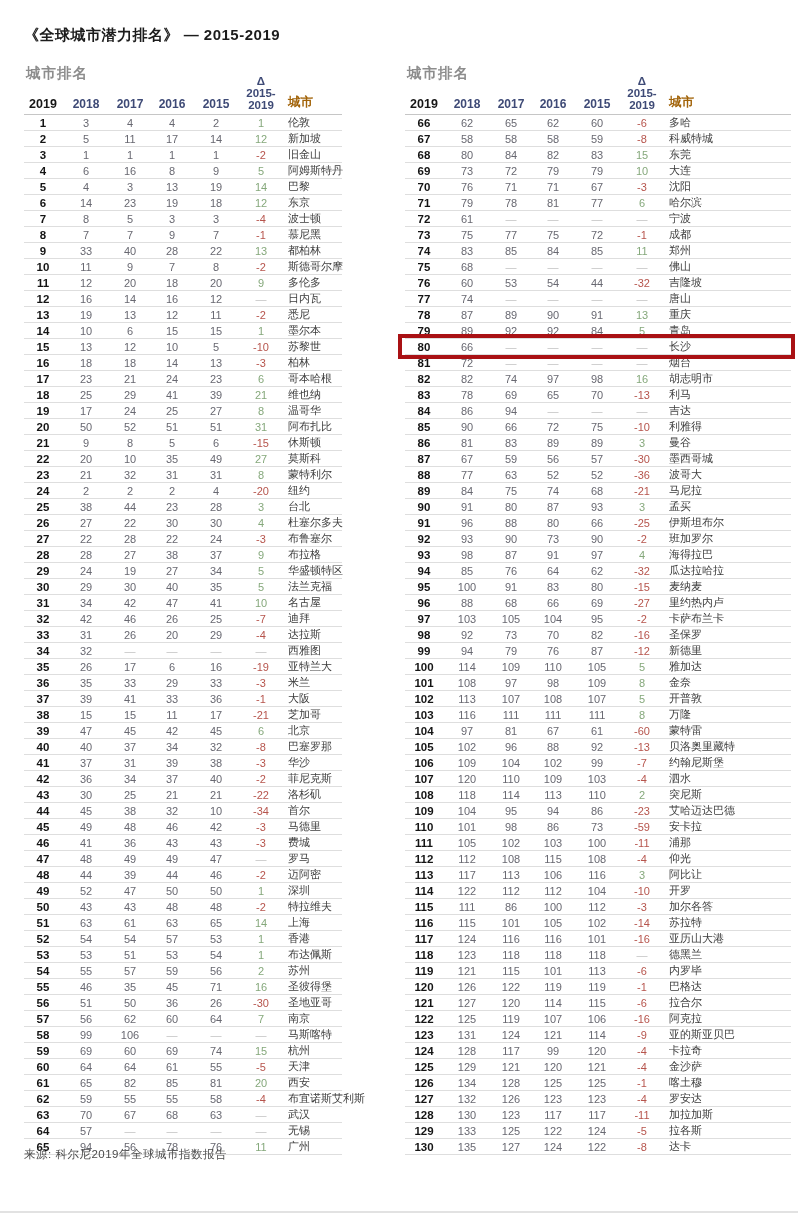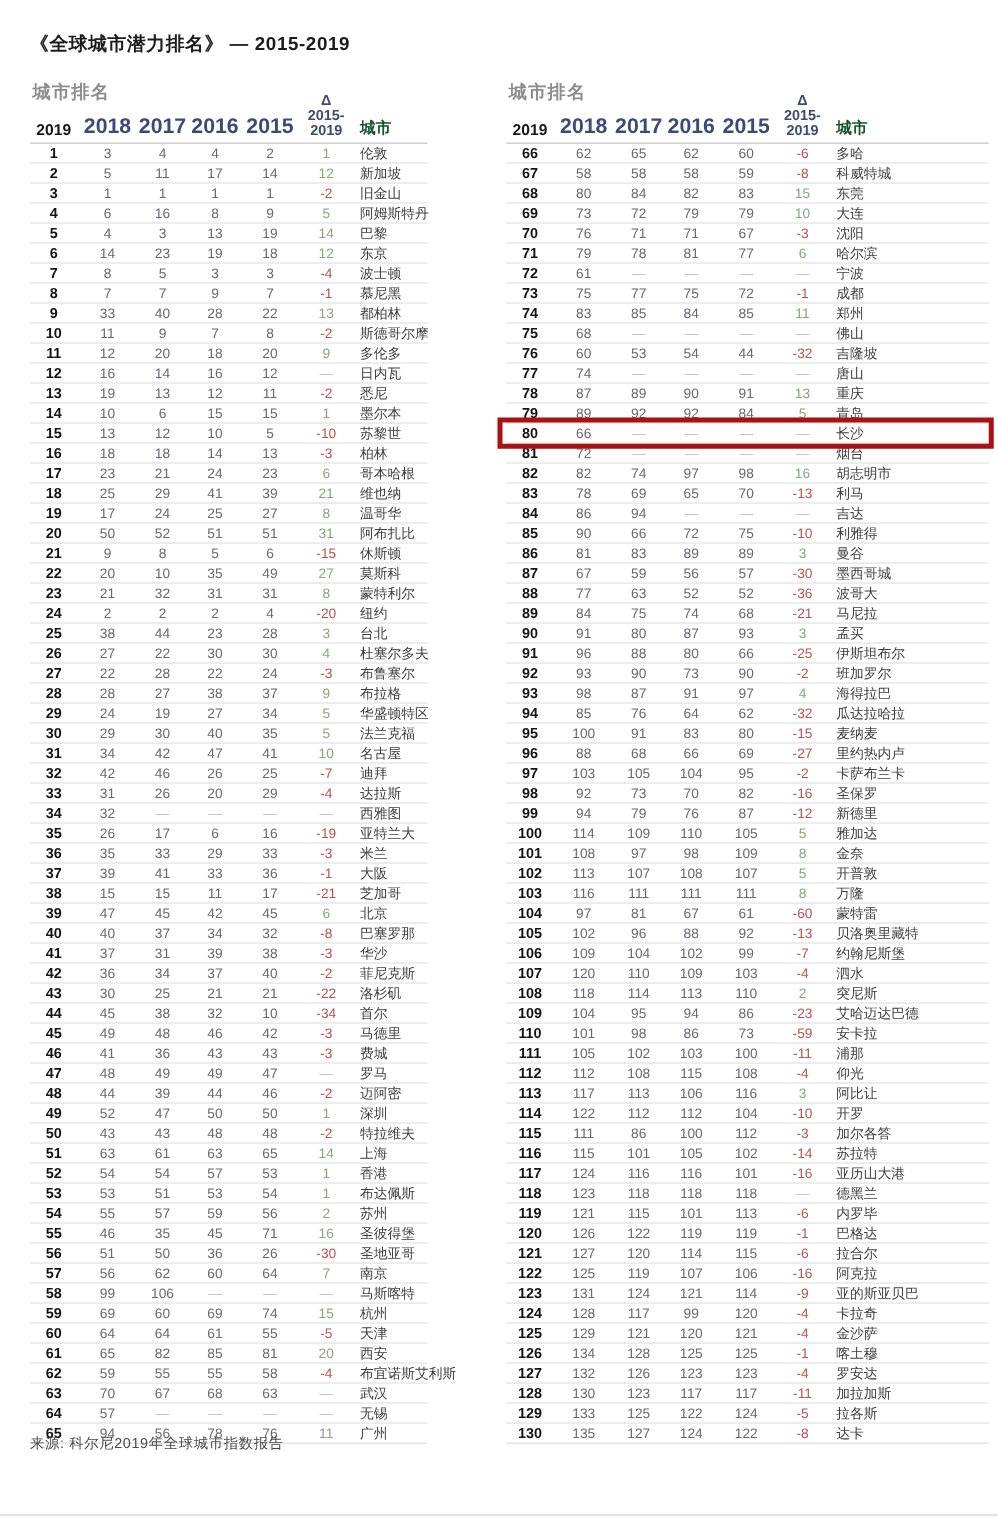--- a/index.html
+++ b/index.html
@@ -20,23 +20,23 @@
   .table-header { position:relative; height:53px; border-bottom:1px solid #c6c6c6; }
   .section-title {
     position:absolute; top:2px; left:2px;
     font-size:14.5px; font-weight:bold; color:#8d8d8d; letter-spacing:1px;text-align:right;
   }
   .cols-grid {
     position:absolute; left:0; right:0; bottom:3px;
     display:grid; grid-template-columns:38px 48px 40px 44px 44px 46px 1fr;
     align-items:end;
   }
-  .col-h { text-align:center; font-size:17px; font-weight:bold; color:var(--blue); }
+  .col-h { text-align:center; font-size:12px; font-weight:bold; color:var(--blue); }
   .col-h.rank-h { color:#161616; font-size:12.5px; }
-  .col-h.city-h { color:#14532d; text-align:left; padding-left:4px; font-size:12.5px; }
+  .col-h.city-h { color:#a16207; text-align:left; padding-left:4px; font-size:12.5px; }
   .delta-h { line-height:12px; font-size:11.5px; }
   .delta-h span { display:block; }
 
   .rows .row {
     display:grid; grid-template-columns:38px 48px 40px 44px 44px 46px 1fr;
     height:16px; align-items:center;
     border-bottom:1px solid #dedede;
     font-size:11px; background:#fff;
   }
   .c { text-align:center; white-space:nowrap; }

